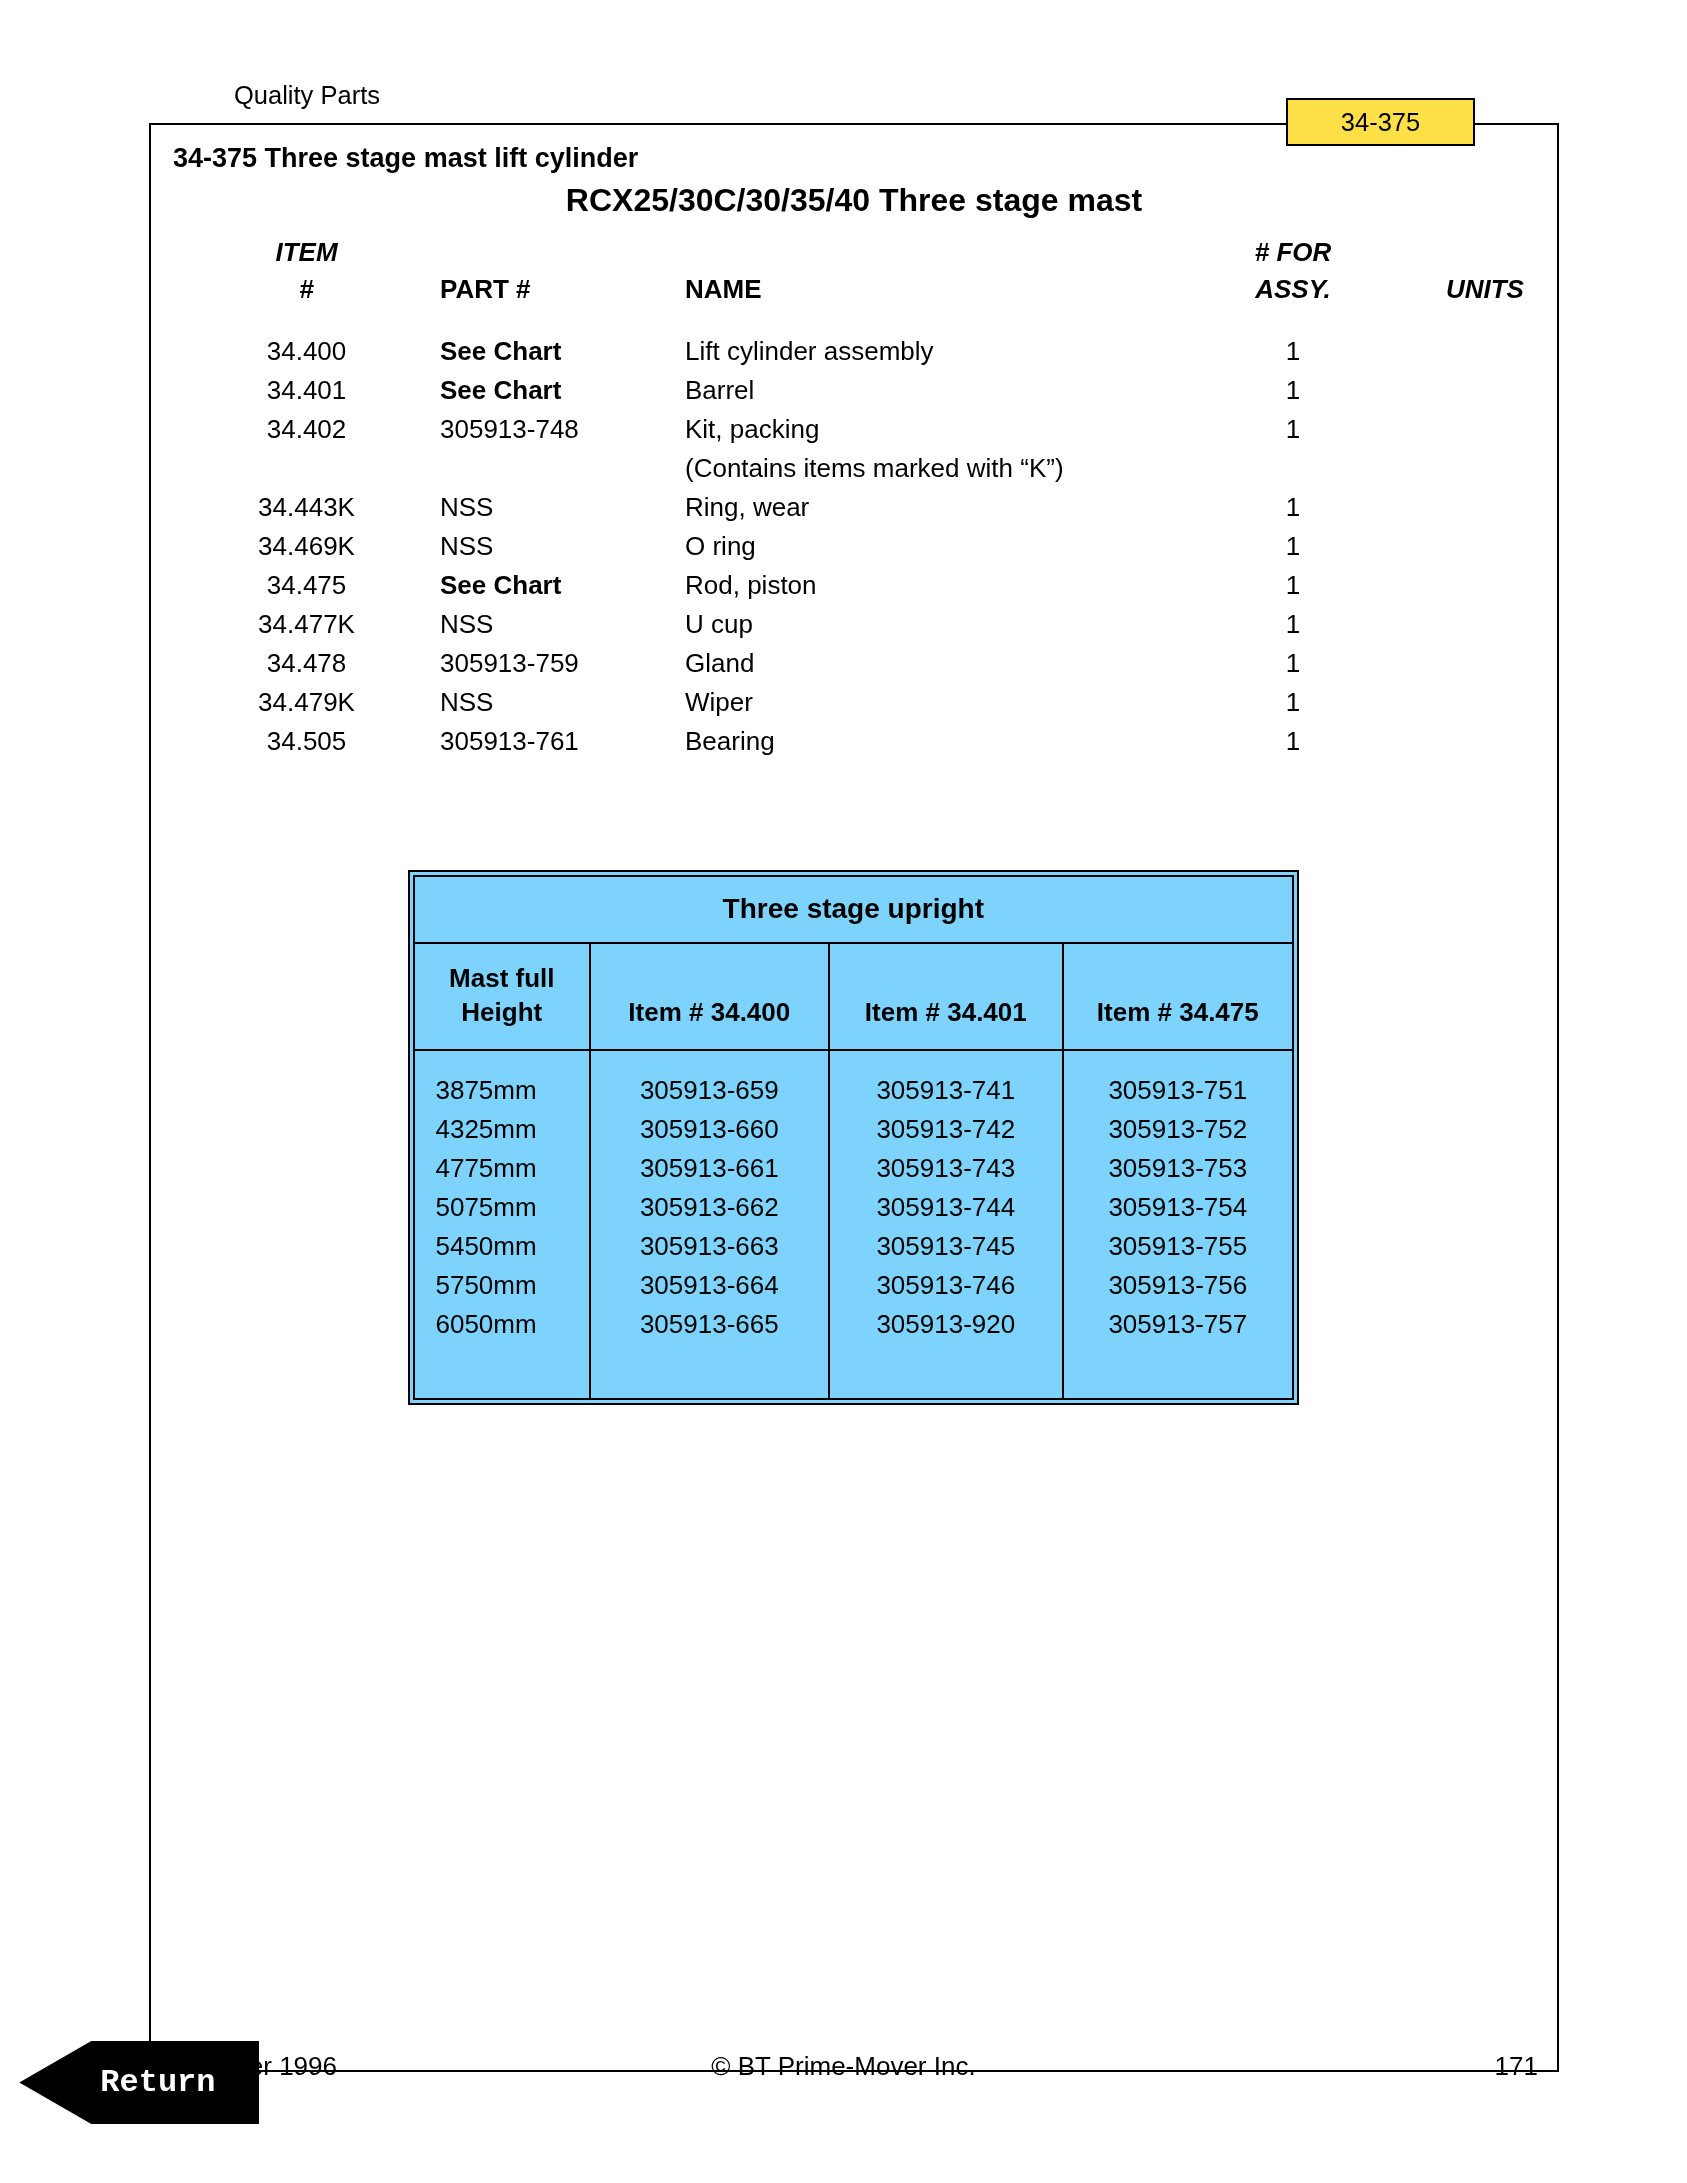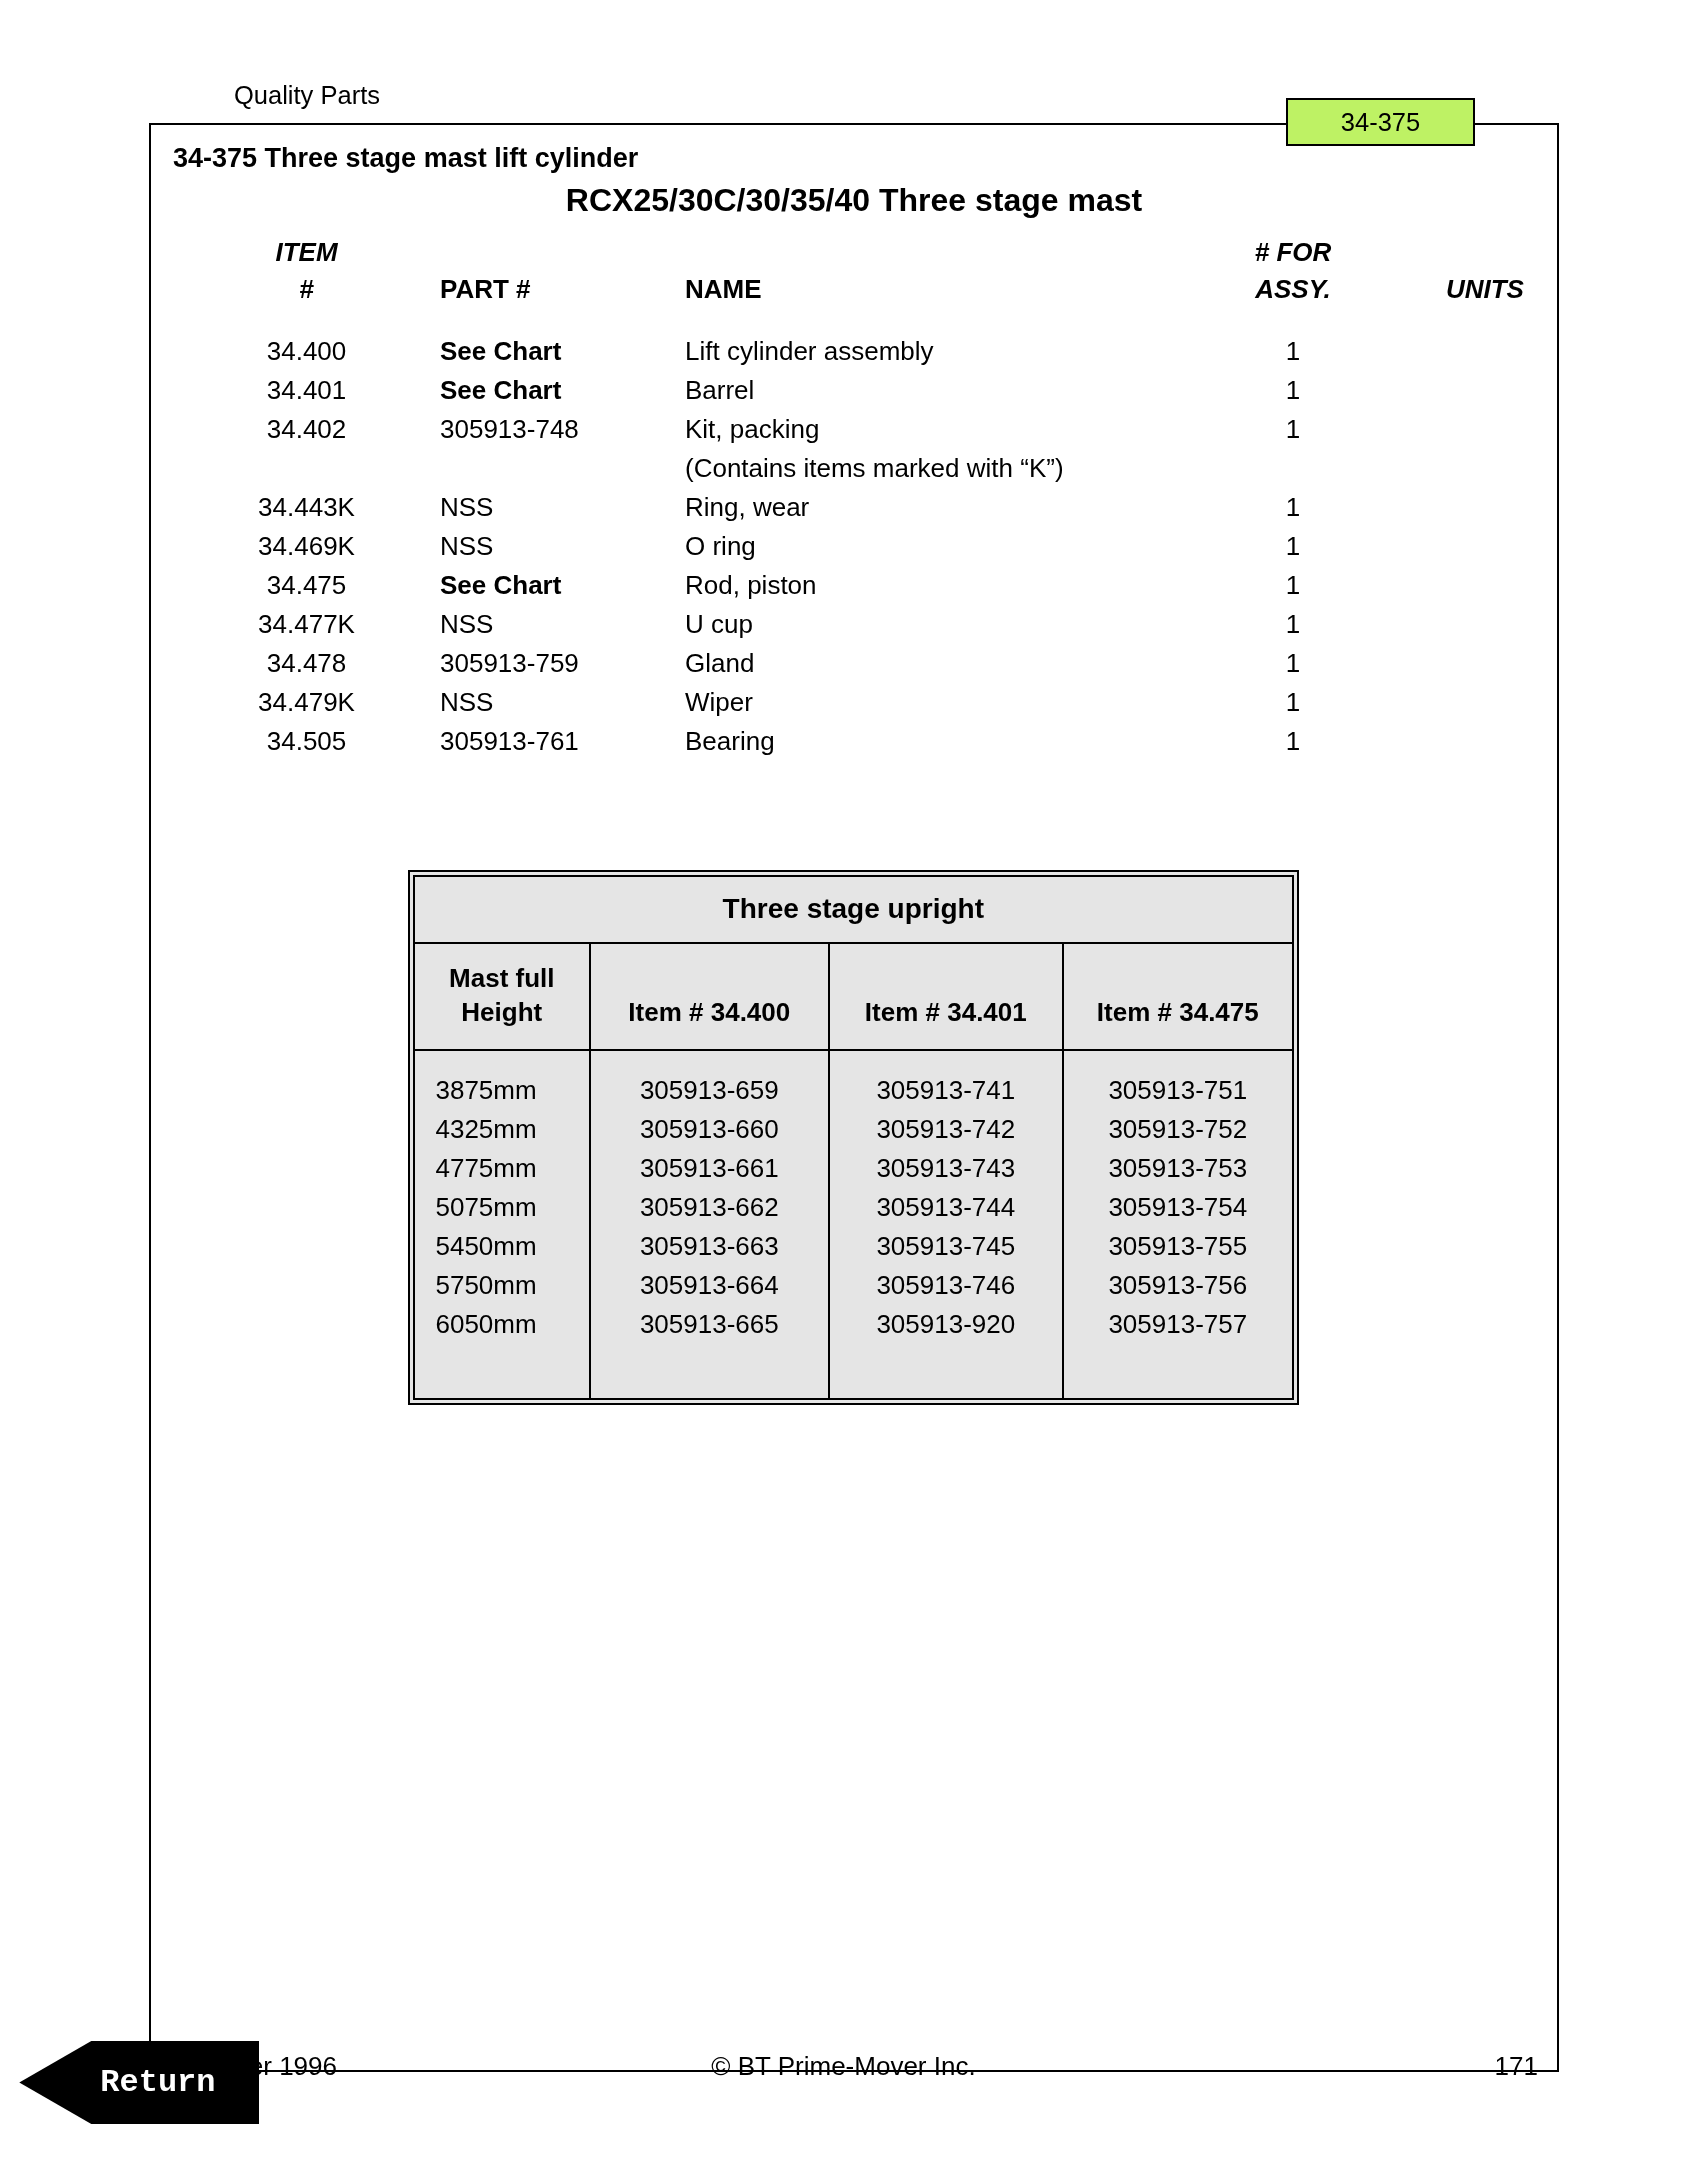--- a/index.html
+++ b/index.html
@@ -23,21 +23,21 @@
     top: 81px;
     font-size: 25.5px;
   }
   .pageref-box {
     position: absolute;
     left: 1286px;
     top: 98px;
     width: 185px;
     height: 44px;
     border: 2.1px solid #000;
-    background: #bef264;
+    background: #fde047;
     display: flex;
     align-items: center;
     justify-content: center;
     font-size: 25.5px;
     z-index: 4;
   }
 
   
   .main-box {
     position: absolute;
@@ -104,21 +104,21 @@
 
   
   .upright-outer {
     position: absolute;
     left: 257px;
     top: 745px;
     width: 881px;
     height: 525px;
     border: 2.1px solid #000;
     padding: 2.8px;
-    background: #e5e5e5;
+    background: #7dd3fc;
   }
   .upright-inner {
     border: 2.1px solid #000;
     width: 100%;
     height: 100%;
     box-sizing: border-box;
     display: flex;
     flex-direction: column;
   }
   .upright-title {

